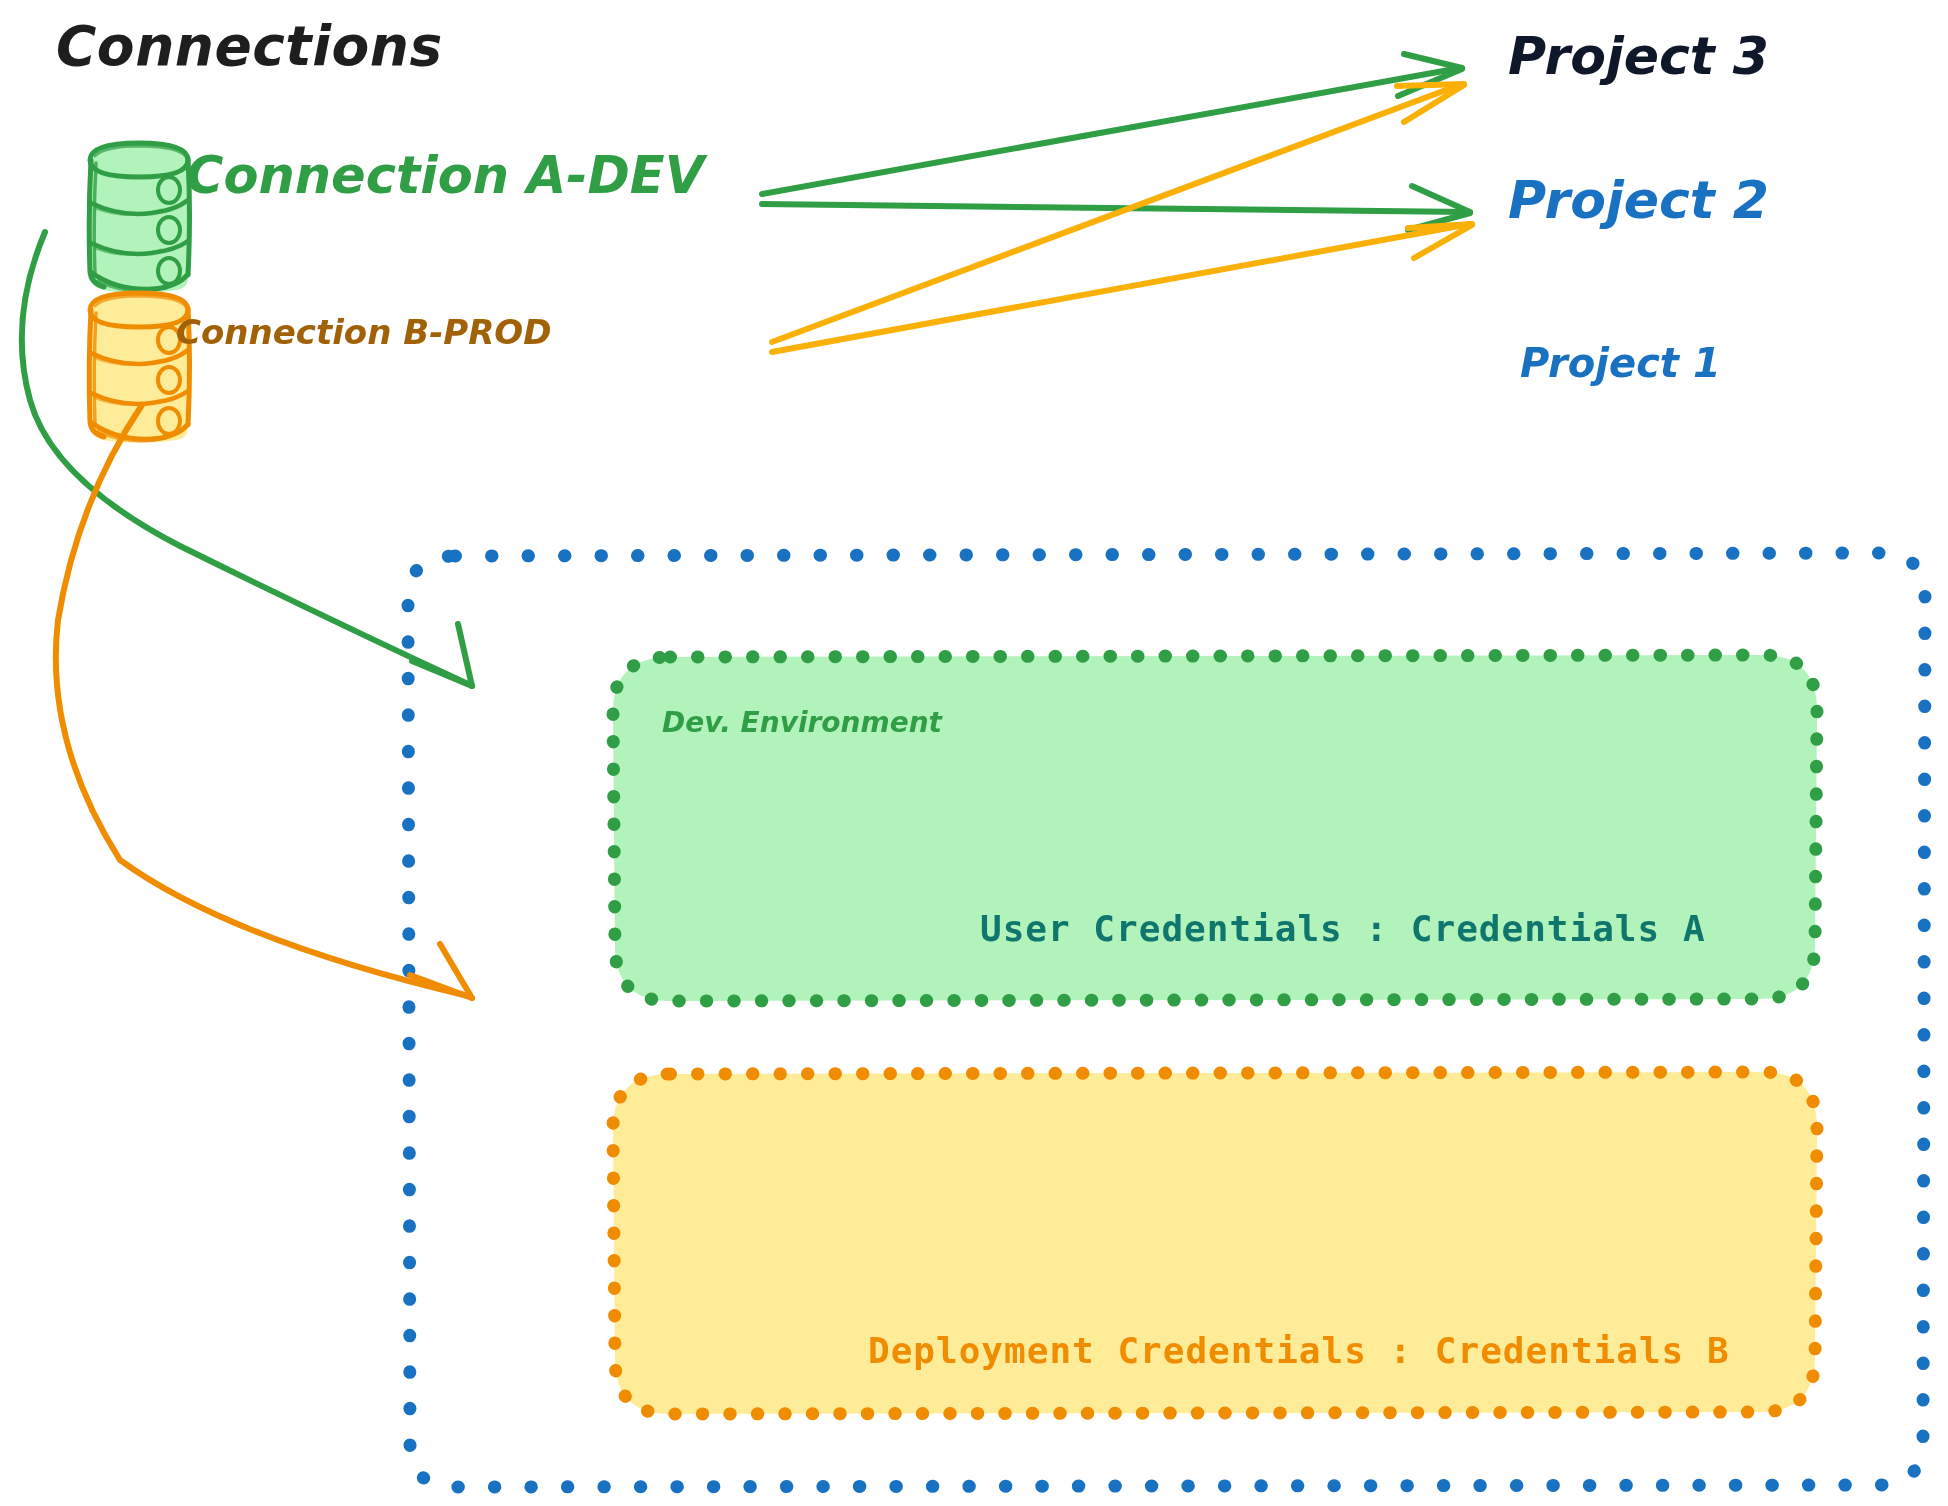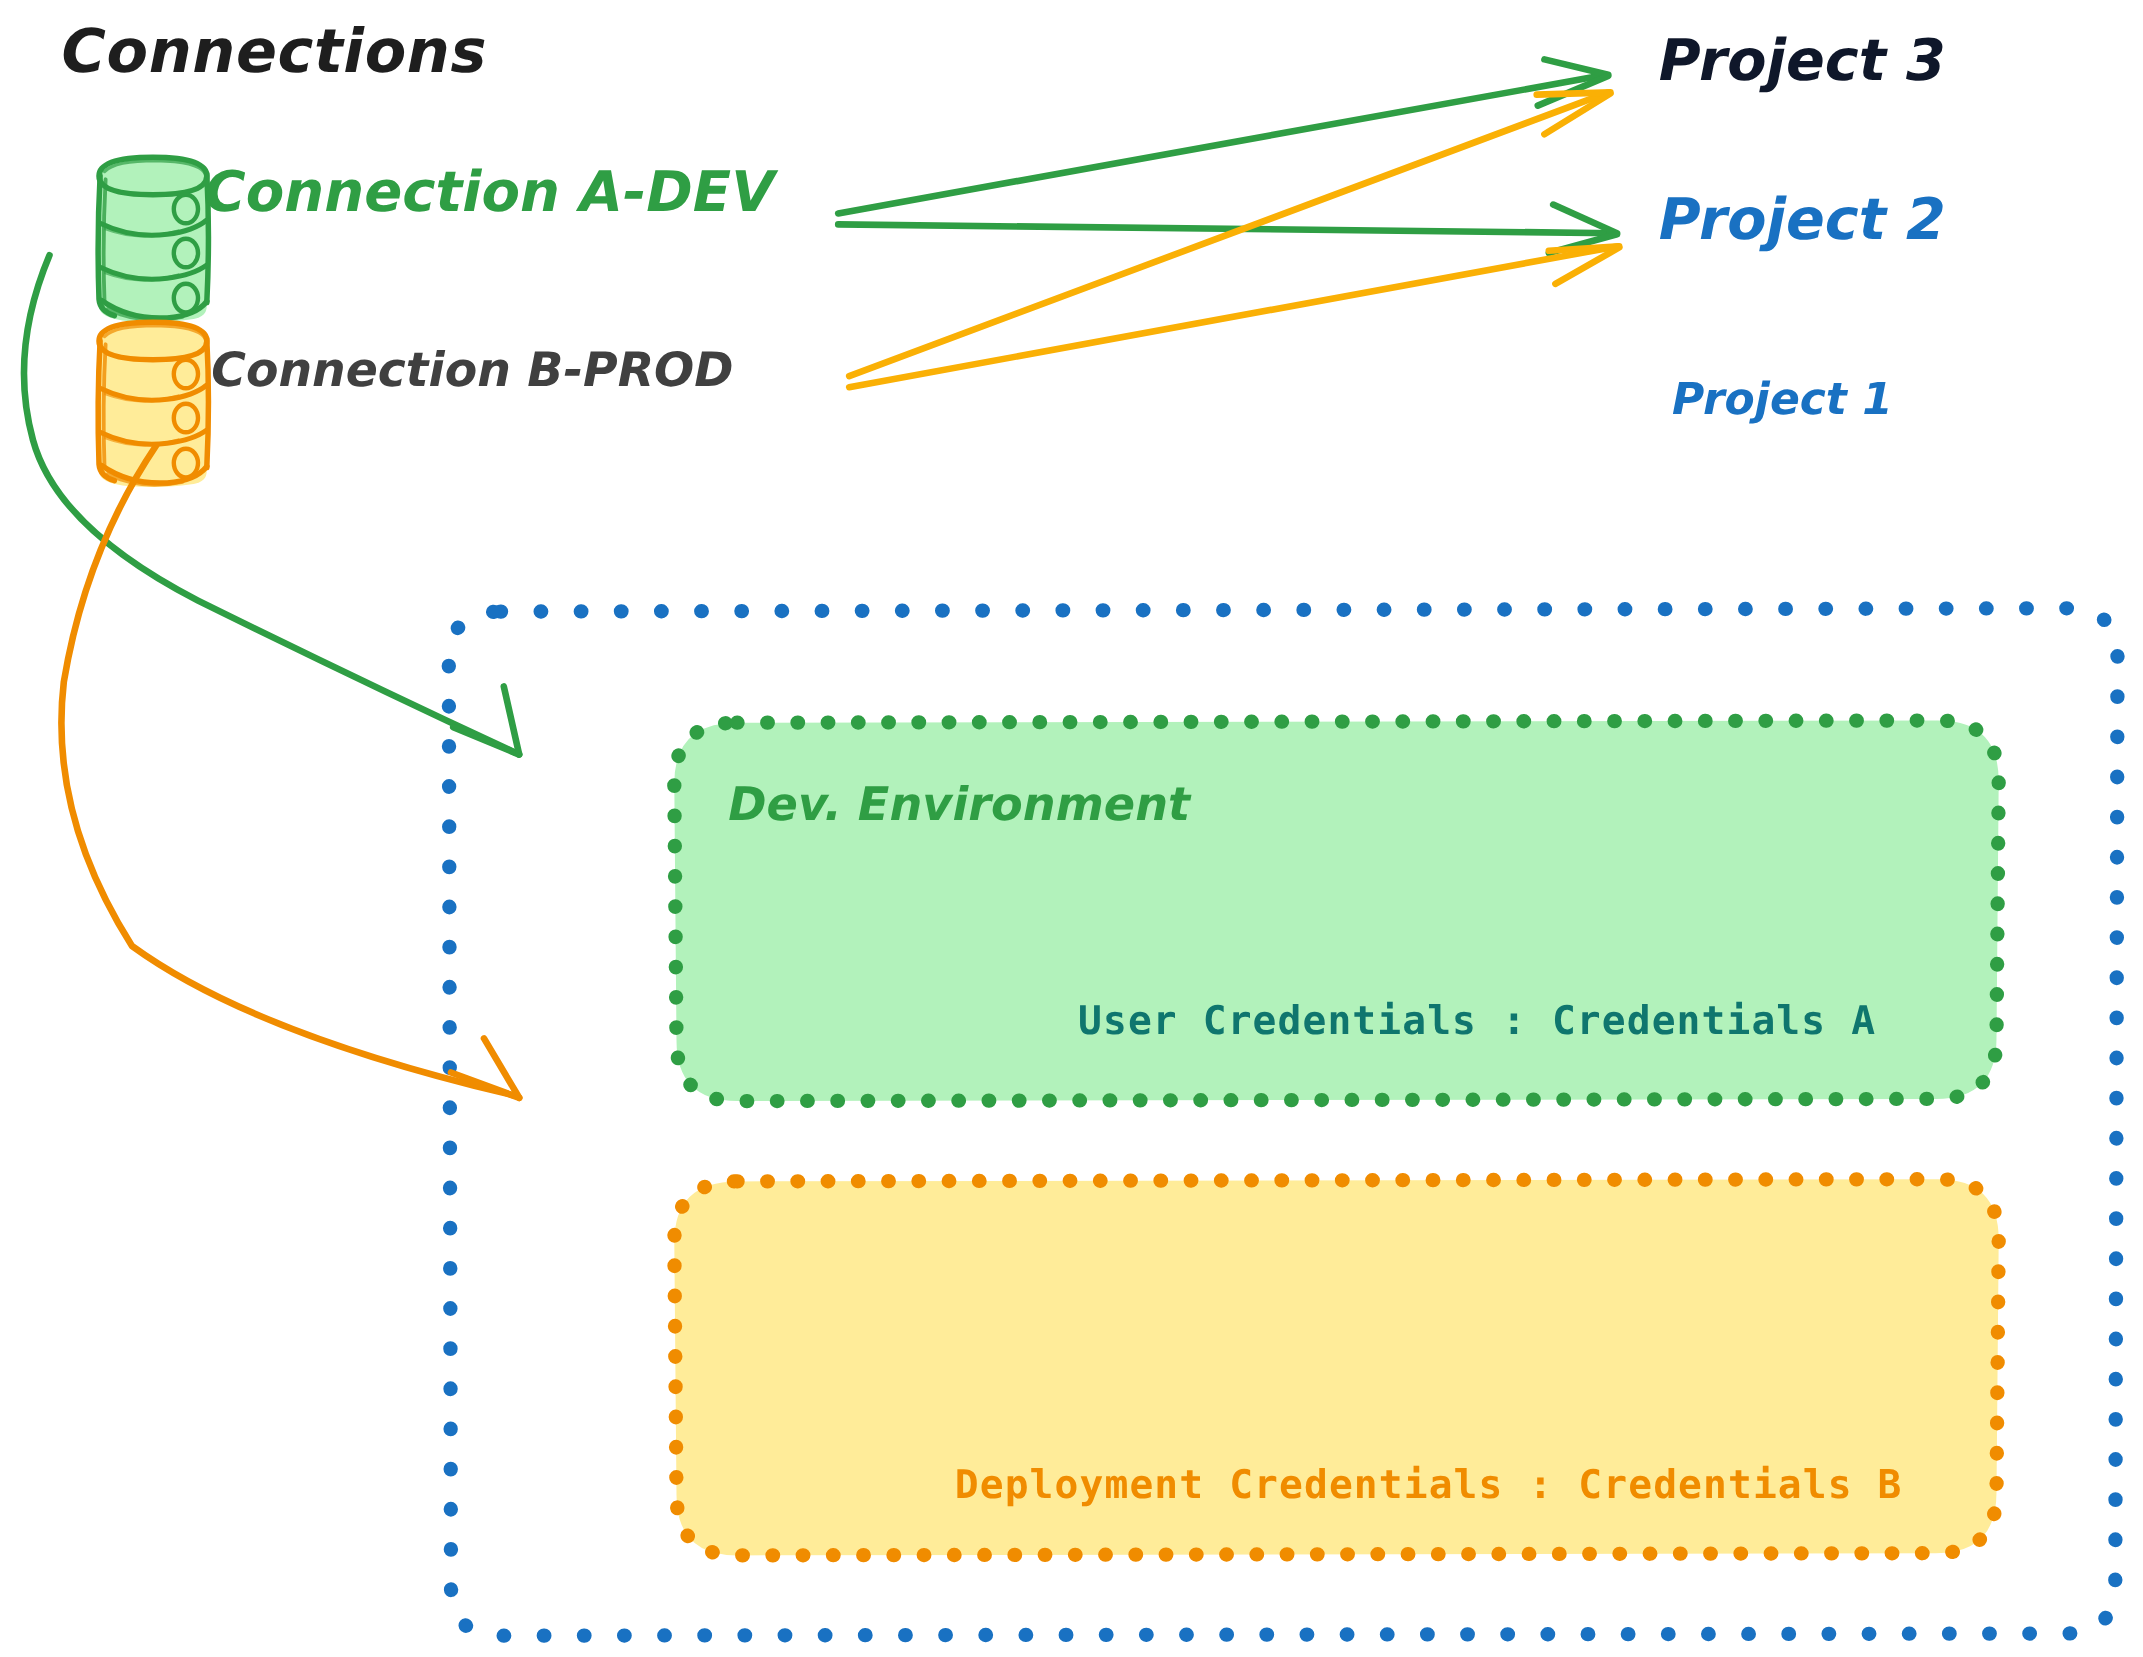--- a/index.html
+++ b/index.html
@@ -49,24 +49,24 @@
     color: #1e1e1e;
     letter-spacing: 0.5px;
   }
   #label-conn-a {
     left: 186px;
     top: 146px;
     font-size: 51px;
     color: #2f9e44;
   }
   #label-conn-b {
-    left: 192px;
+    left: 176px;
     top: 312px;
-    font-size: 43px;
-    color: #404040;
+    font-size: 34px;
+    color: #a16207;
   }
   #label-project-3 {
     left: 1508px;
     top: 26px;
     font-size: 52px;
     color: #0f172a;
   }
   #label-project-2 {
     left: 1508px;
     top: 170px;
@@ -76,21 +76,21 @@
   }
   #label-project-1 {
     left: 1520px;
     top: 340px;
     font-size: 40px;
     color: #1971c2;
   }
   #label-dev-env {
     left: 662px;
     top: 706px;
-    font-size: 42px;
+    font-size: 28px;
     color: #2f9e44;
   }
   #label-prod-env {
     left: 670px;
     top: 1040px;
     font-size: 42px;
     color: #f08c00;
   }
   #label-dev-creds {
     left: 980px;

